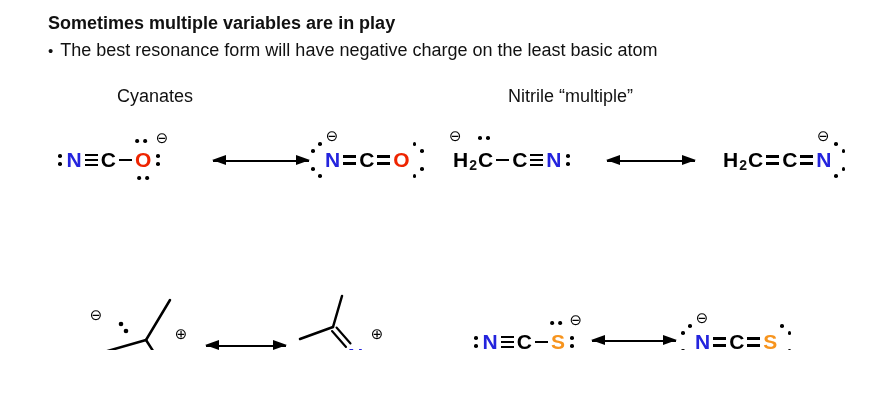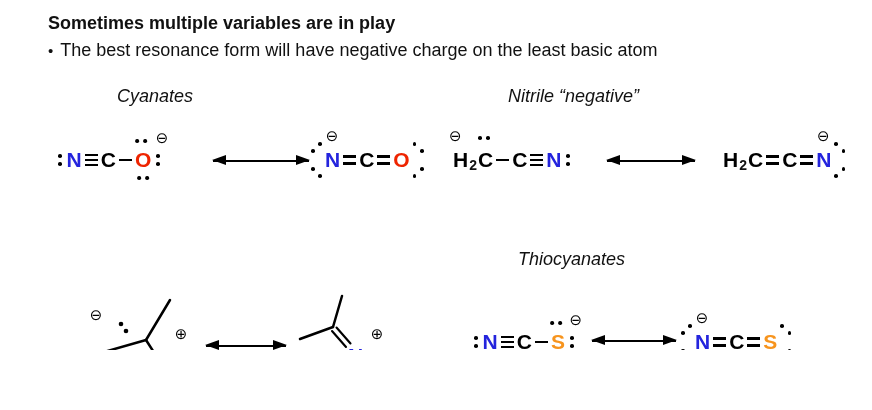--- a/index.html
+++ b/index.html
@@ -3,21 +3,21 @@
 <meta charset="utf-8">
 <style>
   html,body{margin:0;padding:0;background:#fff;}
   .page{position:relative;width:872px;height:350px;background:#fff;overflow:hidden;
         font-family:"Liberation Sans",sans-serif;color:#111;}
 
   .title{position:absolute;left:48px;top:13px;font-size:18px;font-weight:bold;white-space:nowrap;}
   .subtitle{position:absolute;left:48px;top:40px;font-size:18px;display:flex;gap:7px;white-space:nowrap;align-items:center;}
   .bullet{font-size:15px;}
 
-  .sec-label{position:absolute;font-size:18px;font-style:italic;white-space:nowrap;}
+  .sec-label{position:absolute;font-size:18px;white-space:nowrap;}
 
   
   .formula{position:absolute;display:flex;align-items:center;height:24px;
            font-weight:bold;font-size:21px;letter-spacing:0;}
   .atom{position:relative;line-height:22px;padding:0 1px;}
   .n{color:#2424dd}.o{color:#ee2400}.s{color:#f7941d}.c{color:#000}
   .grp{position:relative;display:inline-flex;align-items:center;}
   .subn{font-size:14px;position:relative;top:5px;}
 
   
@@ -67,22 +67,21 @@
 
 <div class="page">
 
   <div class="title">Sometimes multiple variables are in play</div>
   <div class="subtitle">
     <span class="bullet">•</span>
     <span>The best resonance form will have negative charge on the least basic atom</span>
   </div>
 
   <div class="sec-label" style="left:117px;top:86px">Cyanates</div>
-  <div class="sec-label" style="left:508px;top:86px">Nitrile “negative”</div>
-  <div class="sec-label" style="left:518px;top:249px">Thiocyanates</div>
+  <div class="sec-label" style="left:508px;top:86px">Nitrile “multiple”</div>
 
   <div class="formula" style="left:54px;top:148px">
     <span class="dots-v">
         <i></i>
         <i></i>
       </span>
     <span class="atom n">N</span>
     <span class="bond triple">
         <i></i>
         <i></i>

